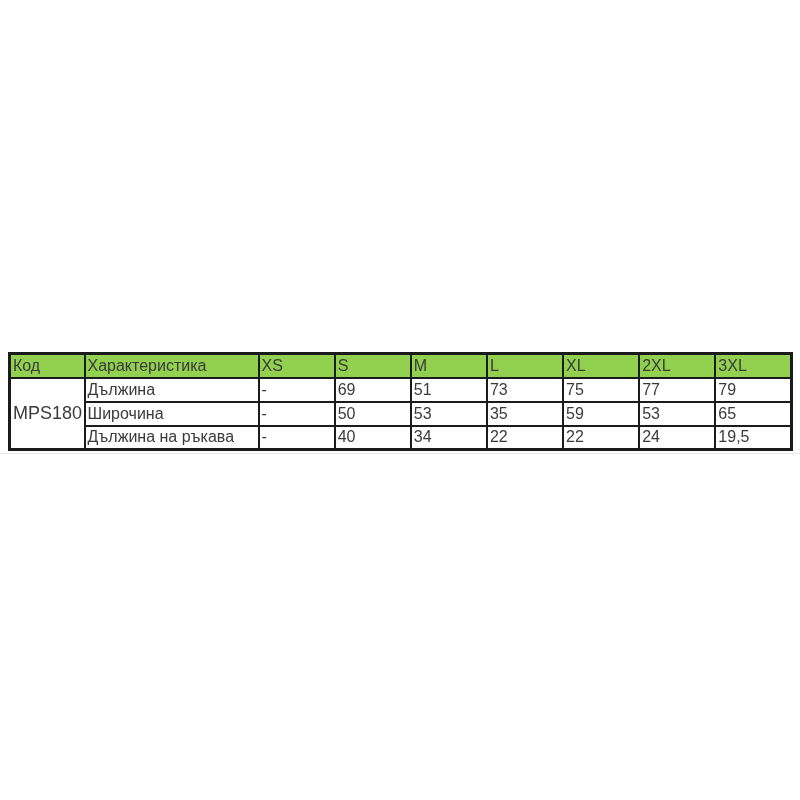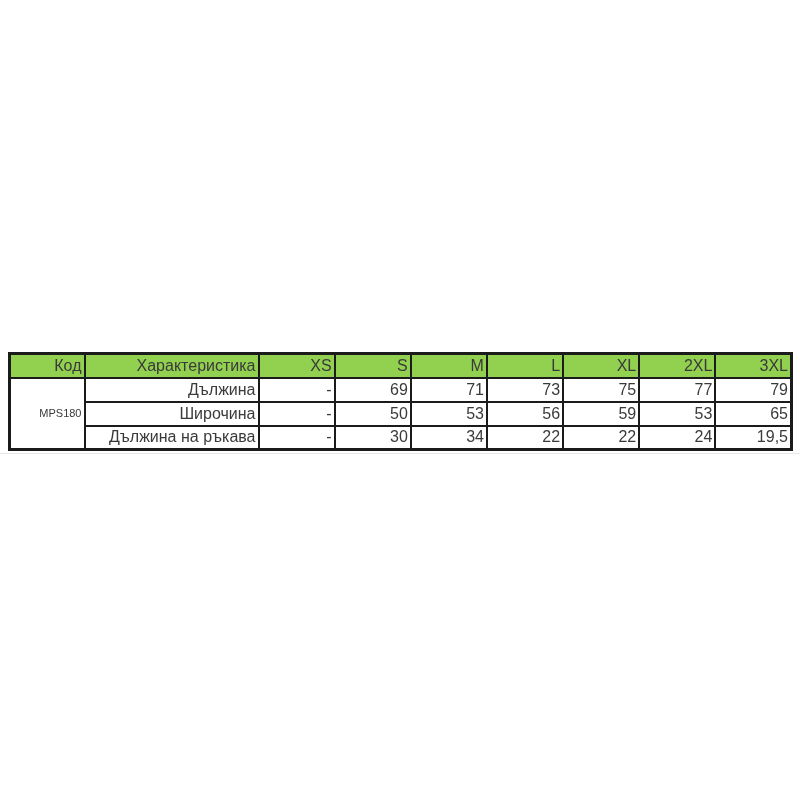--- a/index.html
+++ b/index.html
@@ -18,30 +18,30 @@
     position:absolute;left:8px;top:352px;width:785px;
     border-collapse:collapse;table-layout:fixed;
     border:3px solid var(--border-color);
     color:var(--text-color);
     font-size:16px;
   }
   col.col-code{width:75px;}
   col.col-char{width:174px;}
   table.size-chart th, table.size-chart td{
     border:2px solid var(--border-color);
-    text-align:right;vertical-align:middle;
+    text-align:left;vertical-align:middle;
     height:24px;padding:0 2px;
     white-space:nowrap;overflow:hidden;
     font-weight:normal;
   }
   table.size-chart thead th{
     background:var(--header-bg);
     border-top-width:3px;
   }
-  td.code-cell{font-size:11px;}
+  td.code-cell{font-size:18px;}
   .shadow-line{
     position:absolute;left:0;top:453px;width:800px;height:1px;
     background:var(--shadow-line);
   }
 </style>
 </head>
 <body>
 
 <div class="canvas">
 
@@ -69,40 +69,40 @@
         <th>2XL</th>
         <th>3XL</th>
       </tr>
     </thead>
     <tbody>
       <tr>
         <td class="code-cell" rowspan="3">MPS180</td>
         <td>Дължина</td>
         <td>-</td>
         <td>69</td>
-        <td>71</td>
+        <td>51</td>
         <td>73</td>
         <td>75</td>
         <td>77</td>
         <td>79</td>
       </tr>
       <tr>
         <td>Широчина</td>
         <td>-</td>
         <td>50</td>
         <td>53</td>
-        <td>56</td>
+        <td>35</td>
         <td>59</td>
         <td>53</td>
         <td>65</td>
       </tr>
       <tr>
         <td>Дължина на ръкава</td>
         <td>-</td>
-        <td>30</td>
+        <td>40</td>
         <td>34</td>
         <td>22</td>
         <td>22</td>
         <td>24</td>
         <td>19,5</td>
       </tr>
     </tbody>
   </table>
 
   <div class="shadow-line"></div>

